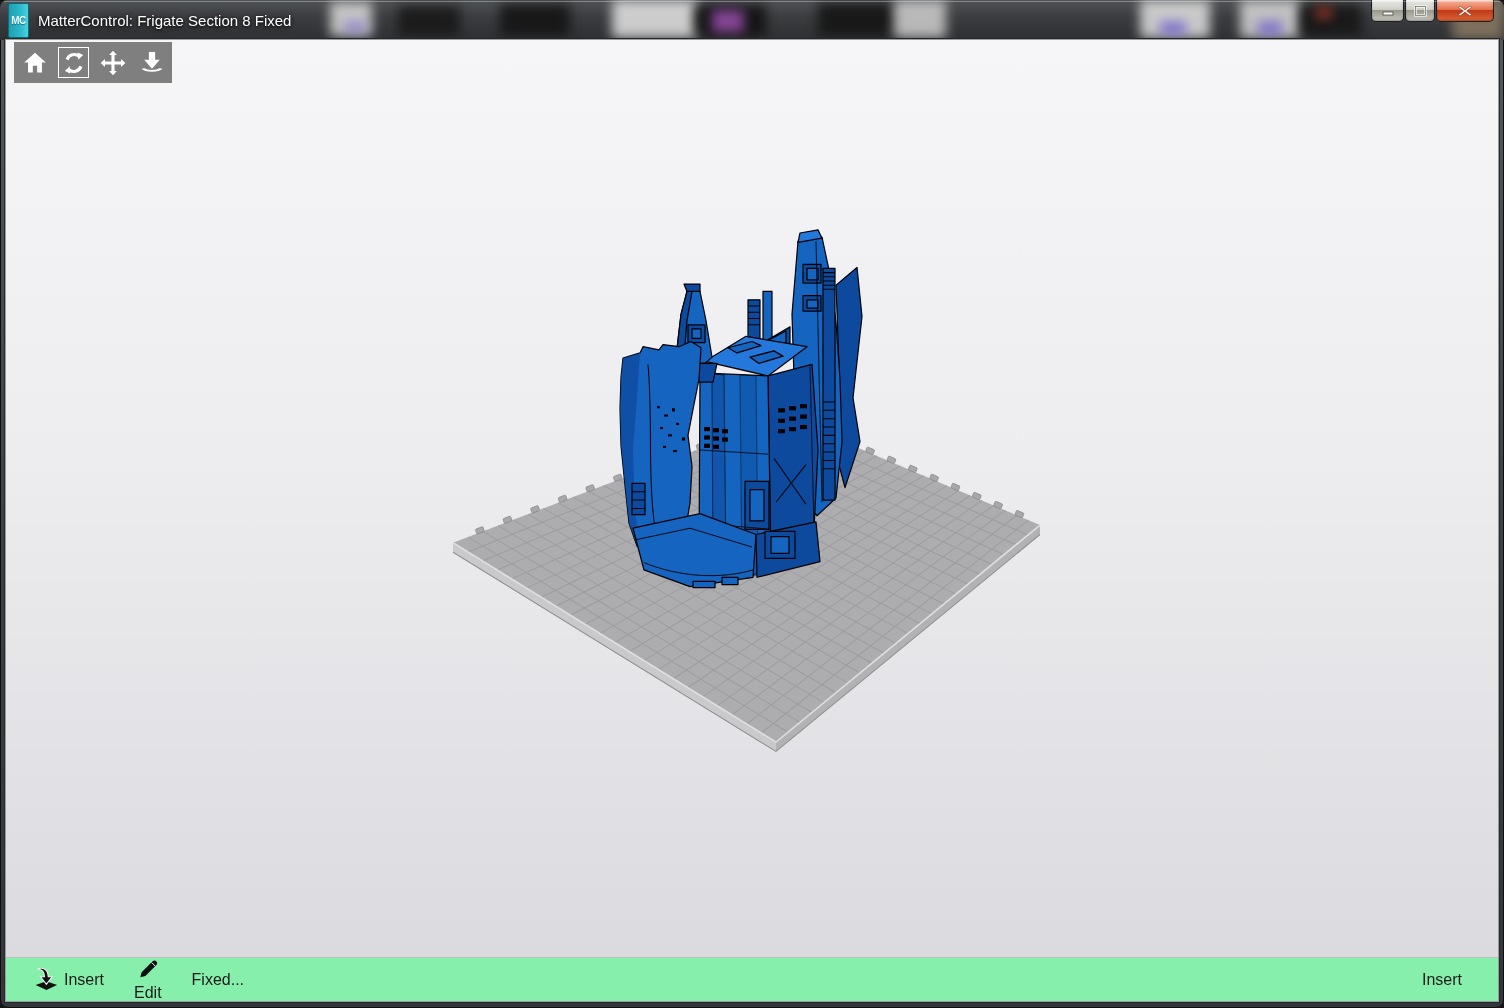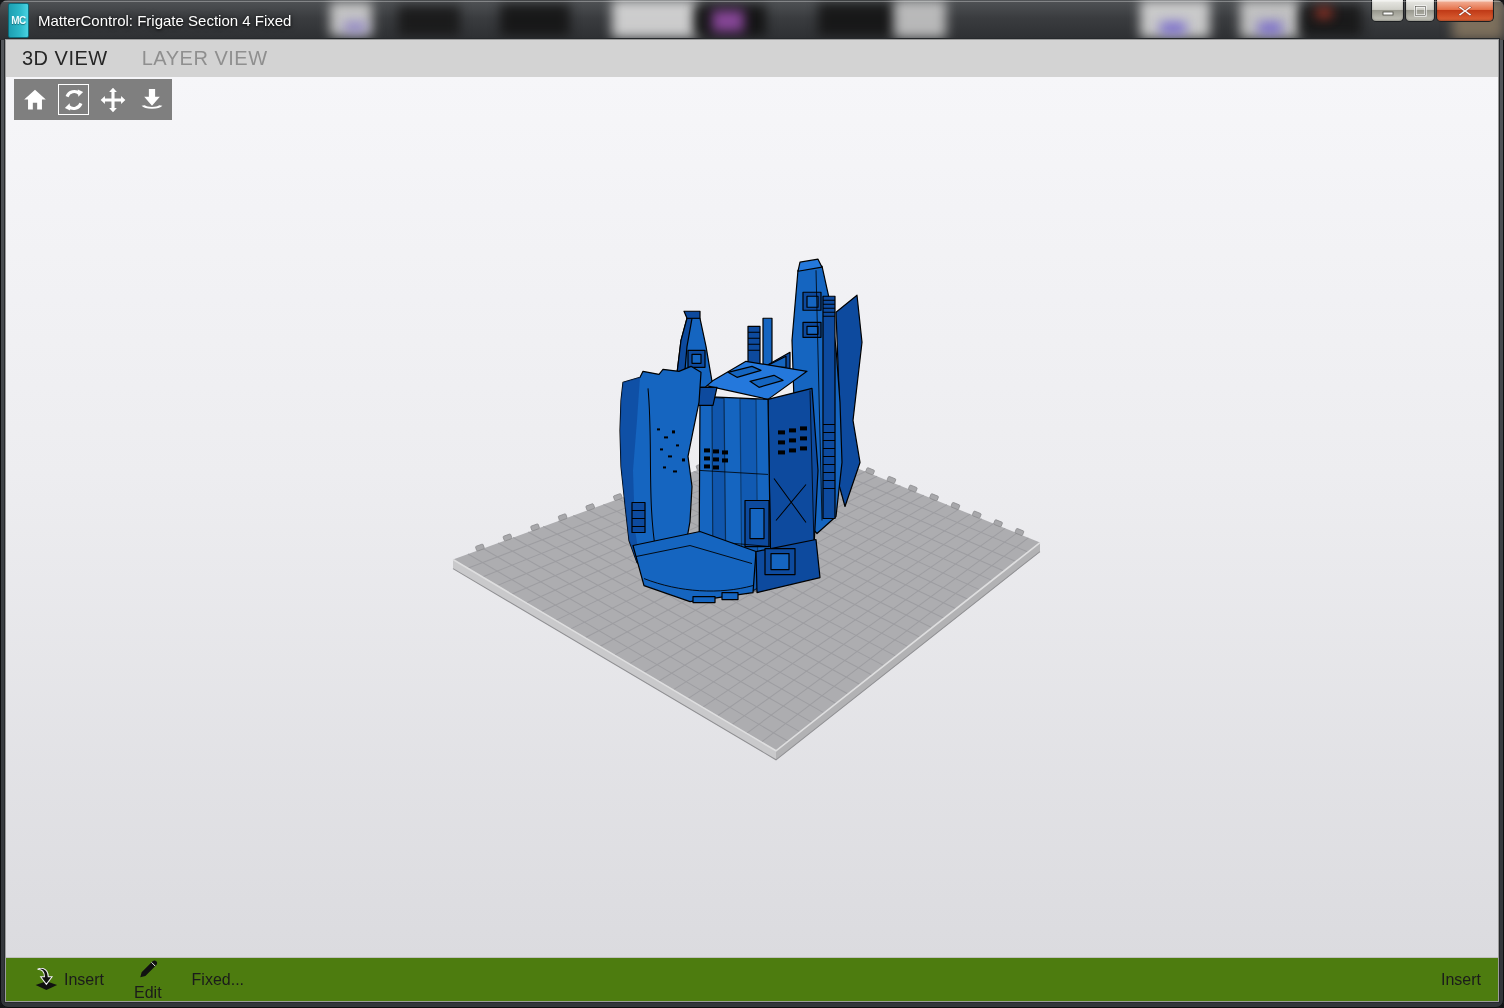--- a/index.html
+++ b/index.html
@@ -103,22 +103,22 @@
     --m-mid:#1565C0; --m-dark:#0D4A9E; --m-light:#2478DC;
     --plat:#ADADB0; --plat-grid:#9D9DA1; --plat-side-l:#C9C9CB; --plat-side-d:#B2B2B4;
   }
   .mm { fill:var(--m-mid); } .md { fill:var(--m-dark); } .ml { fill:var(--m-light); }
   #plat-top { fill:var(--plat); }
   #grid line { stroke:var(--plat-grid); stroke-width:1; }
   #clips rect { fill:#a8a8ab; stroke:#87878a; stroke-width:.7; }
 
   
   .bottombar {
-    flex:none; height:44px; background:#4d7c0f; border-top:1px solid #c0c0be;
-    display:flex; align-items:center; padding:0 17px 0 28px; gap:8px;
+    flex:none; height:44px; background:#86efac; border-top:1px solid #c0c0be;
+    display:flex; align-items:center; padding:0 36px 0 28px; gap:8px;
     font-size:16px; color:#1b1b1b;
   }
   .bar-item { display:flex; align-items:center; gap:4px; cursor:default; }
   .bar-item + .bar-item { margin-left:22px;flex-direction:column; }
   .spacer { flex:1; }
 </style>
 </head>
 <body>
 
 <div class="window">
@@ -137,21 +137,21 @@
       <div class="blob" style="left:1140px;top:0px;width:70px;height:38px;background:#e2e2e2;"></div>
       <div class="blob" style="left:1160px;top:22px;width:26px;height:12px;background:#6a5acd;"></div>
       <div class="blob" style="left:1240px;top:0px;width:60px;height:38px;background:#d8d8d8;"></div>
       <div class="blob" style="left:1258px;top:22px;width:24px;height:12px;background:#6a5acd;"></div>
       <div class="blob" style="left:1300px;top:4px;width:62px;height:32px;background:#141414;"></div>
       <div class="blob" style="left:1316px;top:8px;width:16px;height:10px;background:#b23a2a;"></div>
       <div class="blob" style="left:1452px;top:0px;width:52px;height:40px;background:#8a7a63;"></div>
     </div>
     <div class="titlebar-inner">
       <div class="app-icon">MC</div>
-      <div class="title-text">MatterControl: Frigate Section 4 Fixed</div>
+      <div class="title-text">MatterControl: Frigate Section 8 Fixed</div>
     </div>
     <div class="win-controls">
       <div class="win-btn min">
         <svg width="12" height="12" viewBox="0 0 12 12">
           <rect x="1" y="7" width="10" height="3" fill="#fdfdfd" stroke="#4a4a42" stroke-width="0.8"></rect>
         </svg>
       </div>
       <div class="win-btn max">
         <svg width="13" height="12" viewBox="0 0 13 12">
           <rect x="1.5" y="1.5" width="10" height="9" fill="none" stroke="#fdfdfd" stroke-width="2.2"></rect>
@@ -161,24 +161,20 @@
       <div class="win-btn close">
         <svg width="14" height="12" viewBox="0 0 14 12">
           <path d="M2 1 L7 5 L12 1 L13.5 2.5 L8.6 6 L13.5 9.5 L12 11 L7 7 L2 11 L0.5 9.5 L5.4 6 L0.5 2.5 Z" fill="#ffffff" stroke="#6e1503" stroke-width="0.5"></path>
         </svg>
       </div>
     </div>
   </div>
 
   <div class="content">
 
-    <div class="tabbar">
-      <div class="tab active">3D VIEW</div>
-      <div class="tab inactive">LAYER VIEW</div>
-    </div>
 
     <div class="viewport">
 
       <div class="tool-group">
         <div class="tool-btn">
           <svg width="24" height="24" viewBox="0 0 20 20">
             <path d="M10 1.5 L19 9.5 H15.8 V18 H11.8 V12.2 H8.2 V18 H4.2 V9.5 H1 Z" fill="#ffffff"></path>
           </svg>
         </div>
         <div class="tool-btn selected">

